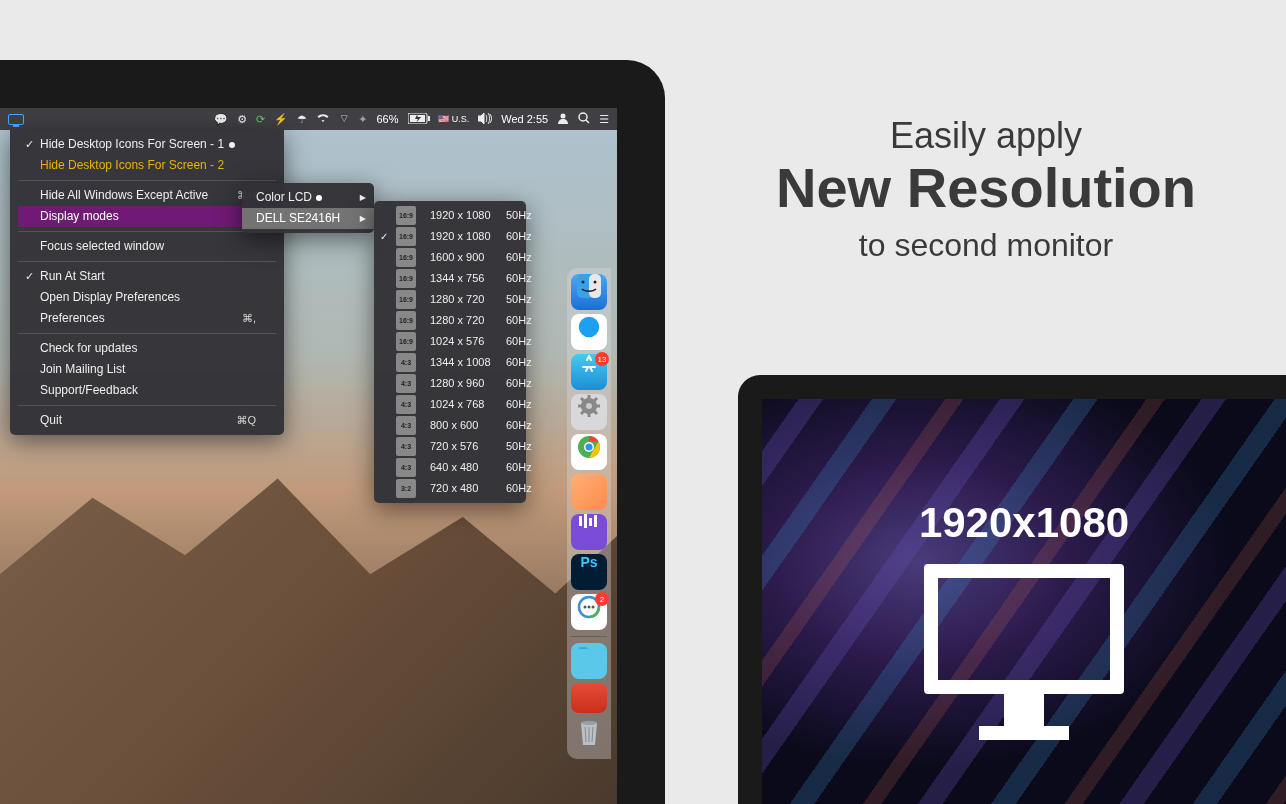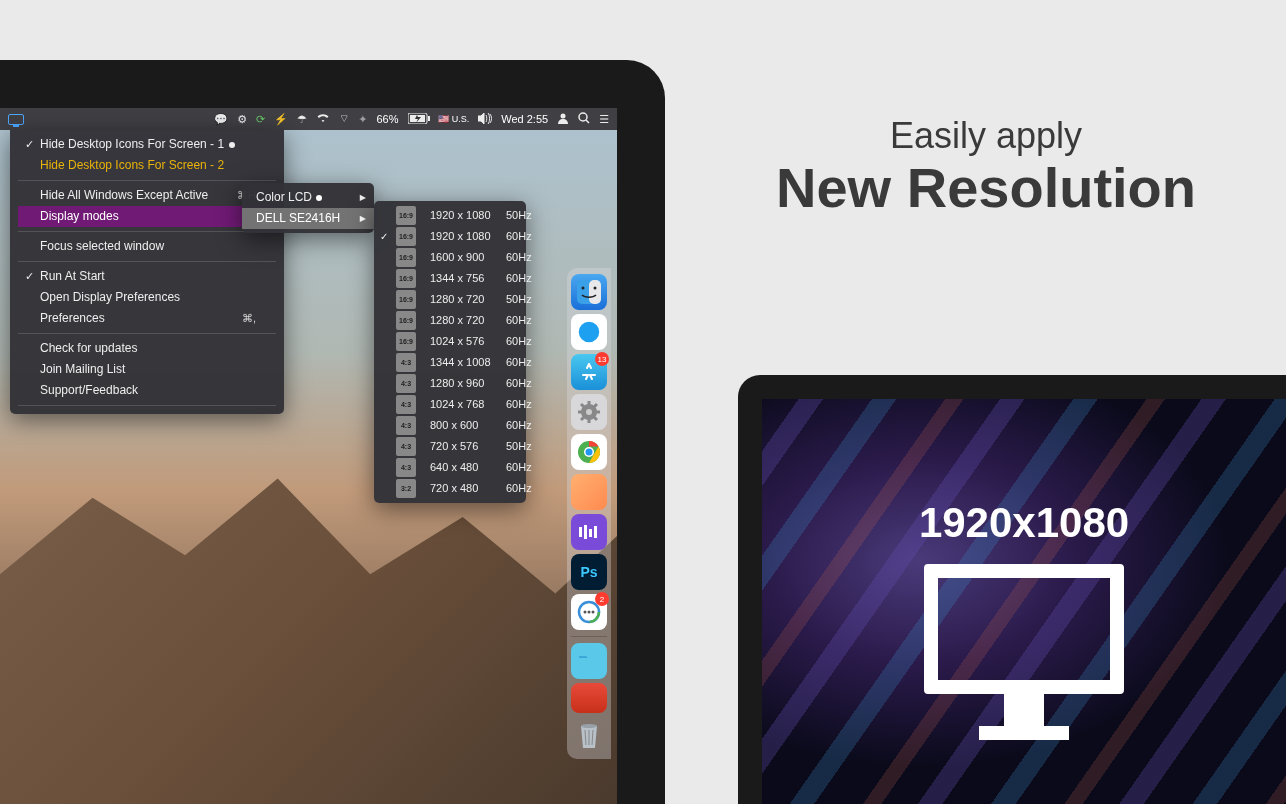--- a/index.html
+++ b/index.html
@@ -35,21 +35,21 @@
 .s1-dot{width:6px;height:6px;background:#fff;border-radius:50%;margin-left:4px}
 
 .sub2{position:absolute;top:93px;left:374px;width:152px;background:rgba(50,50,55,.97);border-radius:5px;box-shadow:0 6px 25px rgba(0,0,0,.5);padding:4px 0;color:#eee;font-size:11px}
 .s2-item{padding:1px 5px 1px 22px;display:flex;align-items:center;line-height:17px;position:relative;gap:14px}
 .s2-item.chk::before{content:"✓";position:absolute;left:6px;font-size:10px}
 .ratio{background:#888;color:#222;font-size:7px;padding:1px 3px;border-radius:2px;font-weight:600;min-width:20px;text-align:center}
 .res{min-width:62px}
 .hz{margin-left:auto}
 
 .dock{position:absolute;right:6px;top:160px;display:flex;flex-direction:column;gap:4px;padding:6px 4px;background:rgba(220,220,225,.35);border-radius:10px 0 0 10px}
-.dk{width:36px;height:36px;border-radius:8px;display:flex;align-items:center;justify-content:center;font-size:18px;color:#fff;position:relative}
+.dk{width:36px;height:36px;border-radius:8px;display:flex;justify-content:center;font-size:18px;color:#fff;position:relative}
 .badge{position:absolute;top:-2px;right:-2px;background:#ff3b30;color:#fff;font-size:8px;width:14px;height:14px;border-radius:50%;display:flex;align-items:center;justify-content:center}
 
 .promo{position:absolute;right:60px;top:115px;width:480px;text-align:center;color:#3a3a3a}
 .p1{font-size:36px;font-weight:400}
 .p2{font-size:56px;font-weight:700;line-height:1.1;}
 .p3{font-size:32px;font-weight:400;margin-top:8px}
 
 .monitor2{position:absolute;right:0;top:375px;width:548px;height:430px;background:#1a1a1a;border-radius:22px 0 0 0;padding:24px 0 4px 24px}
 .mon-screen{width:524px;height:406px;background:radial-gradient(ellipse at 30% 40%,#4a3a7a 0%,#2a1a4a 30%,#0a0a1a 60%),linear-gradient(135deg,#5a3a8a,#2a5a8a,#1a3a5a);position:relative;overflow:hidden}
 .wave{position:absolute;inset:0;background:repeating-linear-gradient(125deg,transparent 0 30px,rgba(100,80,180,.3) 30px 50px,transparent 50px 90px,rgba(60,140,200,.25) 90px 110px,transparent 110px 150px,rgba(200,100,80,.2) 150px 165px)}
@@ -58,20 +58,21 @@
 .bm-screen{width:200px;height:130px;border:14px solid #fff;border-radius:4px}
 .bm-stand{width:40px;height:32px;background:#fff;margin:0 auto}
 .bm-base{width:90px;height:14px;background:#fff;margin:0 auto}
 </style>
 </head>
 <body>
 
 <div class="promo">
   <div class="p1">Easily apply</div>
   <div class="p2">New Resolution</div>
+  <div class="p3">to second monitor</div>
 </div>
 
 <div class="laptop">
 <div class="screen">
   <div class="desert">
         <div class="rocks"></div>
       </div>
 
   <div class="menubar">
     <div class="mb-left">
@@ -157,20 +158,24 @@
     <div class="m-item">
           <span>Check for updates</span>
         </div>
     <div class="m-item">
           <span>Join Mailing List</span>
         </div>
     <div class="m-item">
           <span>Support/Feedback</span>
         </div>
     <div class="m-sep"></div>
+    <div class="m-item">
+          <span>Quit</span>
+          <span class="m-short">⌘Q</span>
+        </div>
   </div>
 
   <div class="sub1">
     <div class="s1-item s1-arrow">
           <span>Color LCD</span>
           <span class="s1-dot"></span>
         </div>
     <div class="s1-item sel s1-arrow">
           <span>DELL SE2416H</span>
         </div>

